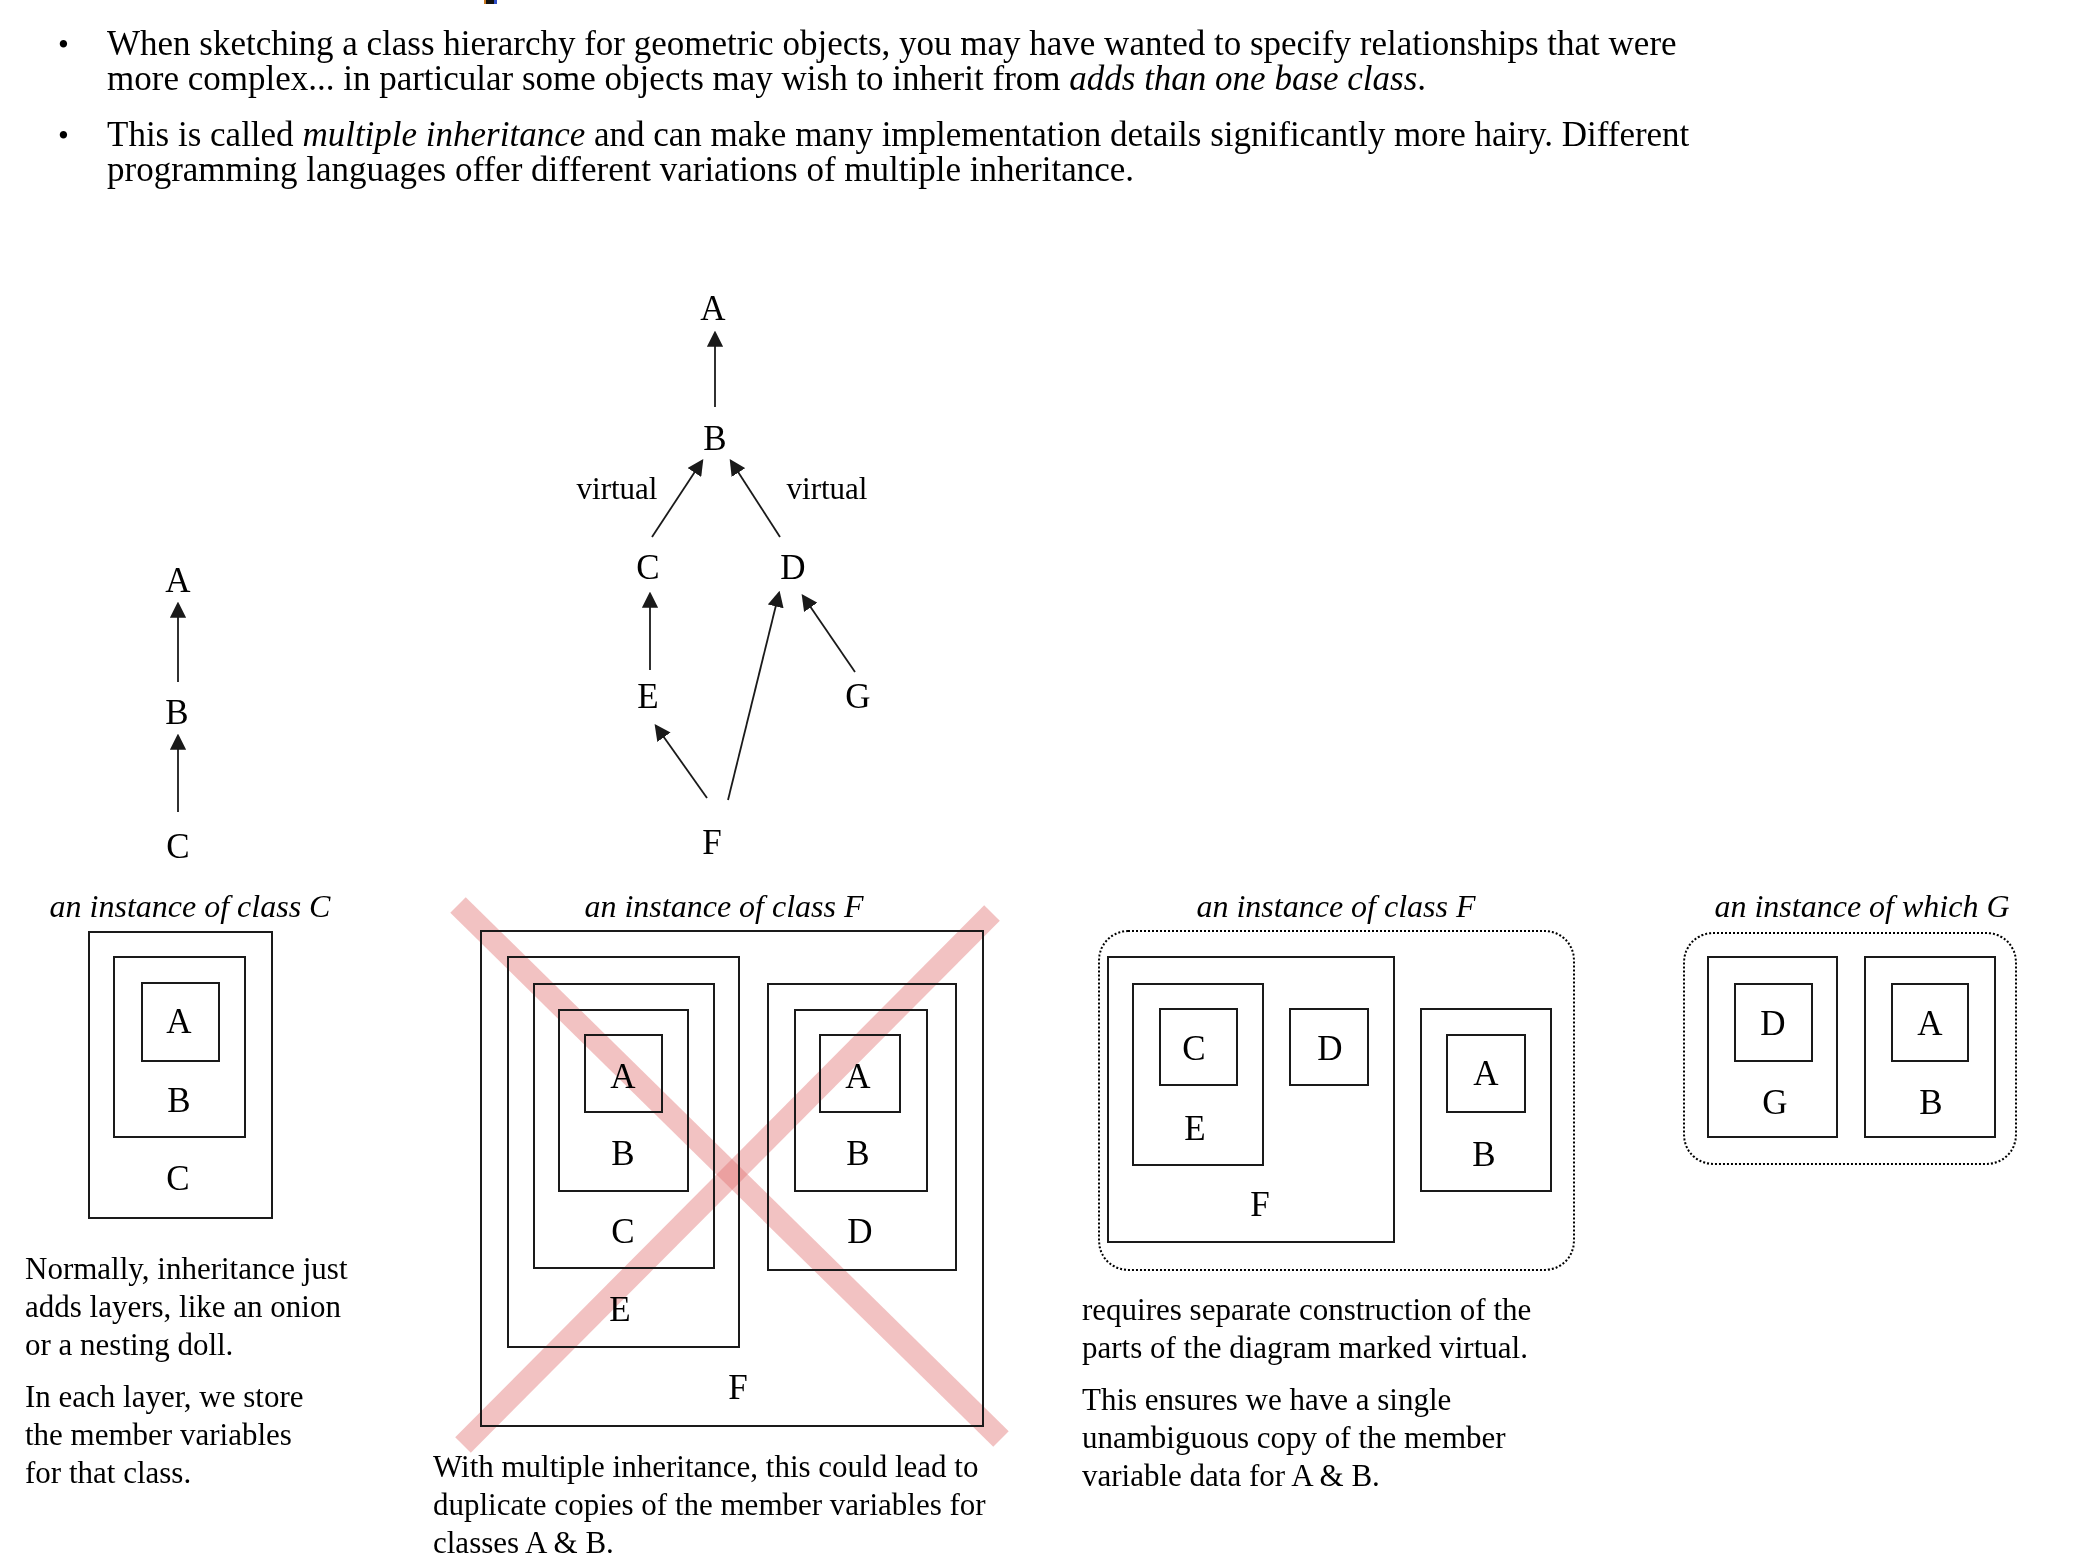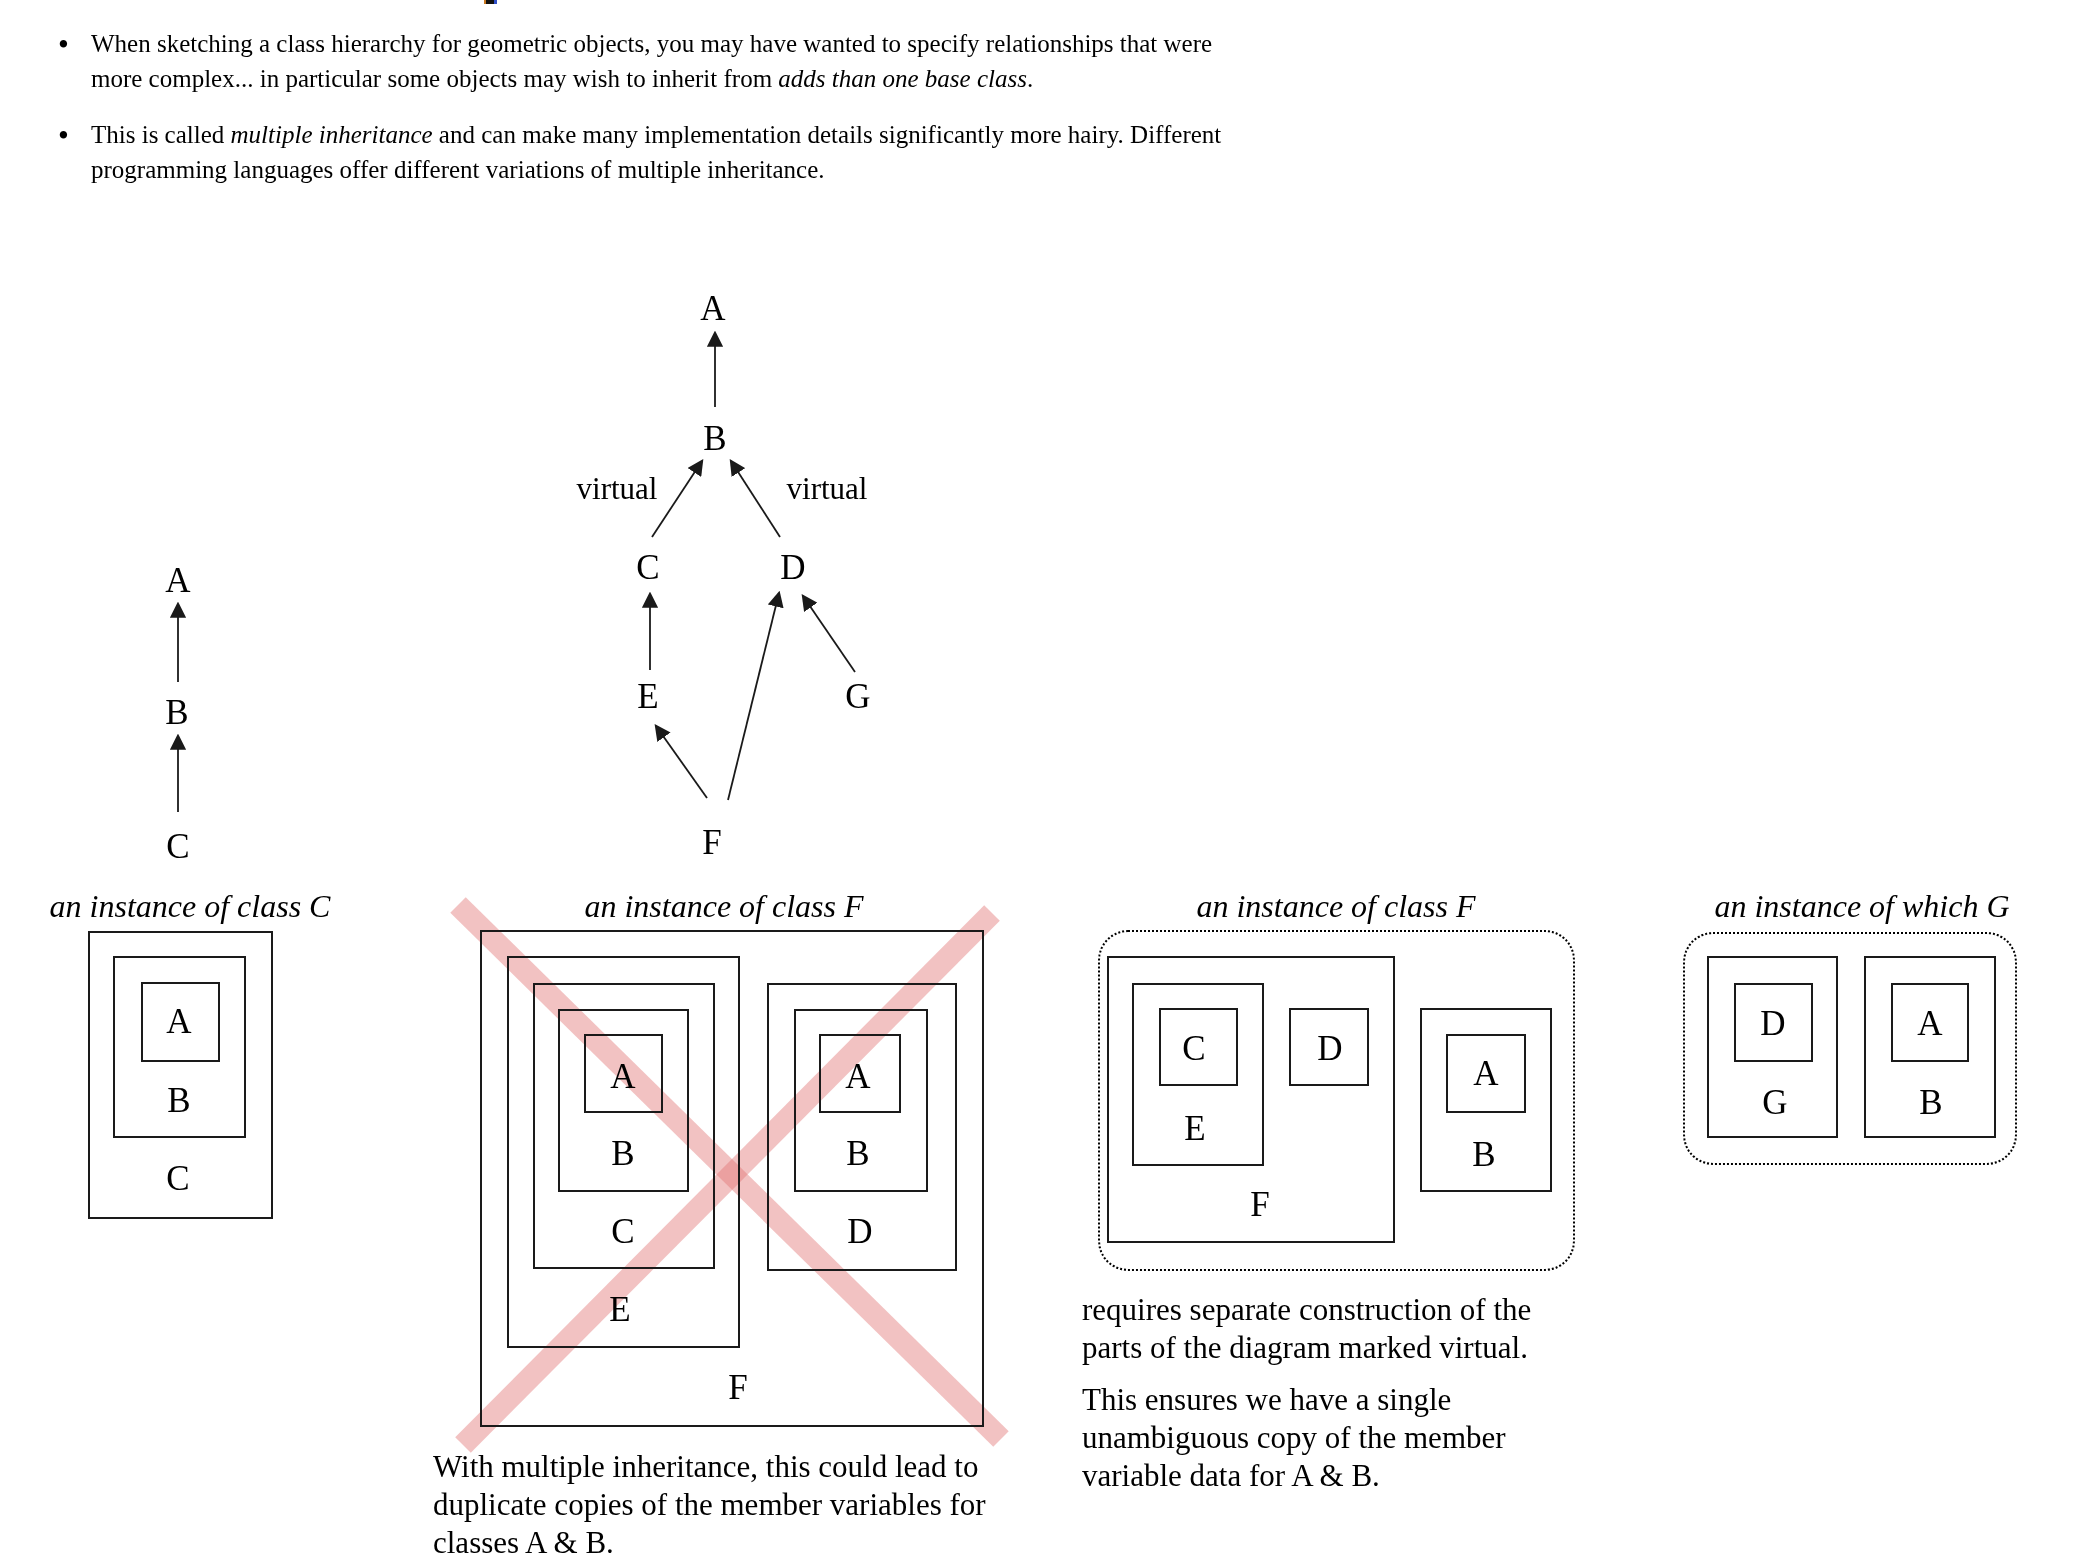--- a/index.html
+++ b/index.html
@@ -8,21 +8,21 @@
     font-family:"Liberation Serif","DejaVu Serif",serif;color:#000;overflow:hidden;
   }
   #title-fragment{
     position:absolute;left:484px;top:0;width:13px;height:4px;
     background:linear-gradient(90deg,#c87820 0 2px,#101010 2px 10px,#3050c8 10px);
   }
   .bullet-row{position:absolute;left:58px;z-index:3;}
   #bullet-1{top:26px;}
   #bullet-2{top:117px;}
   .bullet-dot{position:absolute;left:0;top:1px;font-size:31px;}
-  .bullet-lines{margin-left:33px;font-size:25px;line-height:35px;white-space:nowrap;}
+  .bullet-lines{margin-left:49px;font-size:35px;line-height:35px;white-space:nowrap;}
   svg.layer{position:absolute;left:0;top:0;width:2097px;height:1562px;}
   #cross-layer{z-index:1;}
   #hier-layer{z-index:2;}
   #hier-layer text{font-family:"Liberation Serif","DejaVu Serif",serif;fill:#000;}
   #hier-layer .node{font-size:35px;}
   #hier-layer .elabel{font-size:31px;}
   #hier-layer line{stroke:#1a1a1a;stroke-width:1.8;}
   #instances{position:absolute;left:0;top:0;width:100%;height:100%;z-index:2;}
   .box{position:absolute;border:2px solid #1a1a1a;box-sizing:border-box;}
   .dotted-box{position:absolute;border:2px dotted #000;border-radius:30px;box-sizing:border-box;}
@@ -140,20 +140,32 @@
       <div class="letter" style="left: 1775px; top: 1103px;">G</div>
       <div class="letter" style="left: 1930px; top: 1024px;">A</div>
       <div class="letter" style="left: 1931px; top: 1103px;">B</div>
     </div>
 
   <div class="inst-title" id="title-1">an instance of class C</div>
   <div class="inst-title" id="title-2">an instance of class F</div>
   <div class="inst-title" id="title-3">an instance of class F</div>
   <div class="inst-title" id="title-4">an instance of which G</div>
 
+  <div class="caption" id="caption-1">
+      <div class="para">
+        <div>Normally, inheritance just</div>
+        <div>adds layers, like an onion</div>
+        <div>or a nesting doll.</div>
+      </div>
+      <div class="para">
+        <div>In each layer, we store</div>
+        <div>the member variables</div>
+        <div>for that class.</div>
+      </div>
+    </div>
   <div class="caption" id="caption-2">
       <div class="para">
         <div>With multiple inheritance, this could lead to</div>
         <div>duplicate copies of the member variables for</div>
         <div>classes A &amp; B.</div>
       </div>
     </div>
   <div class="caption" id="caption-3">
       <div class="para">
         <div>requires separate construction of the</div>

